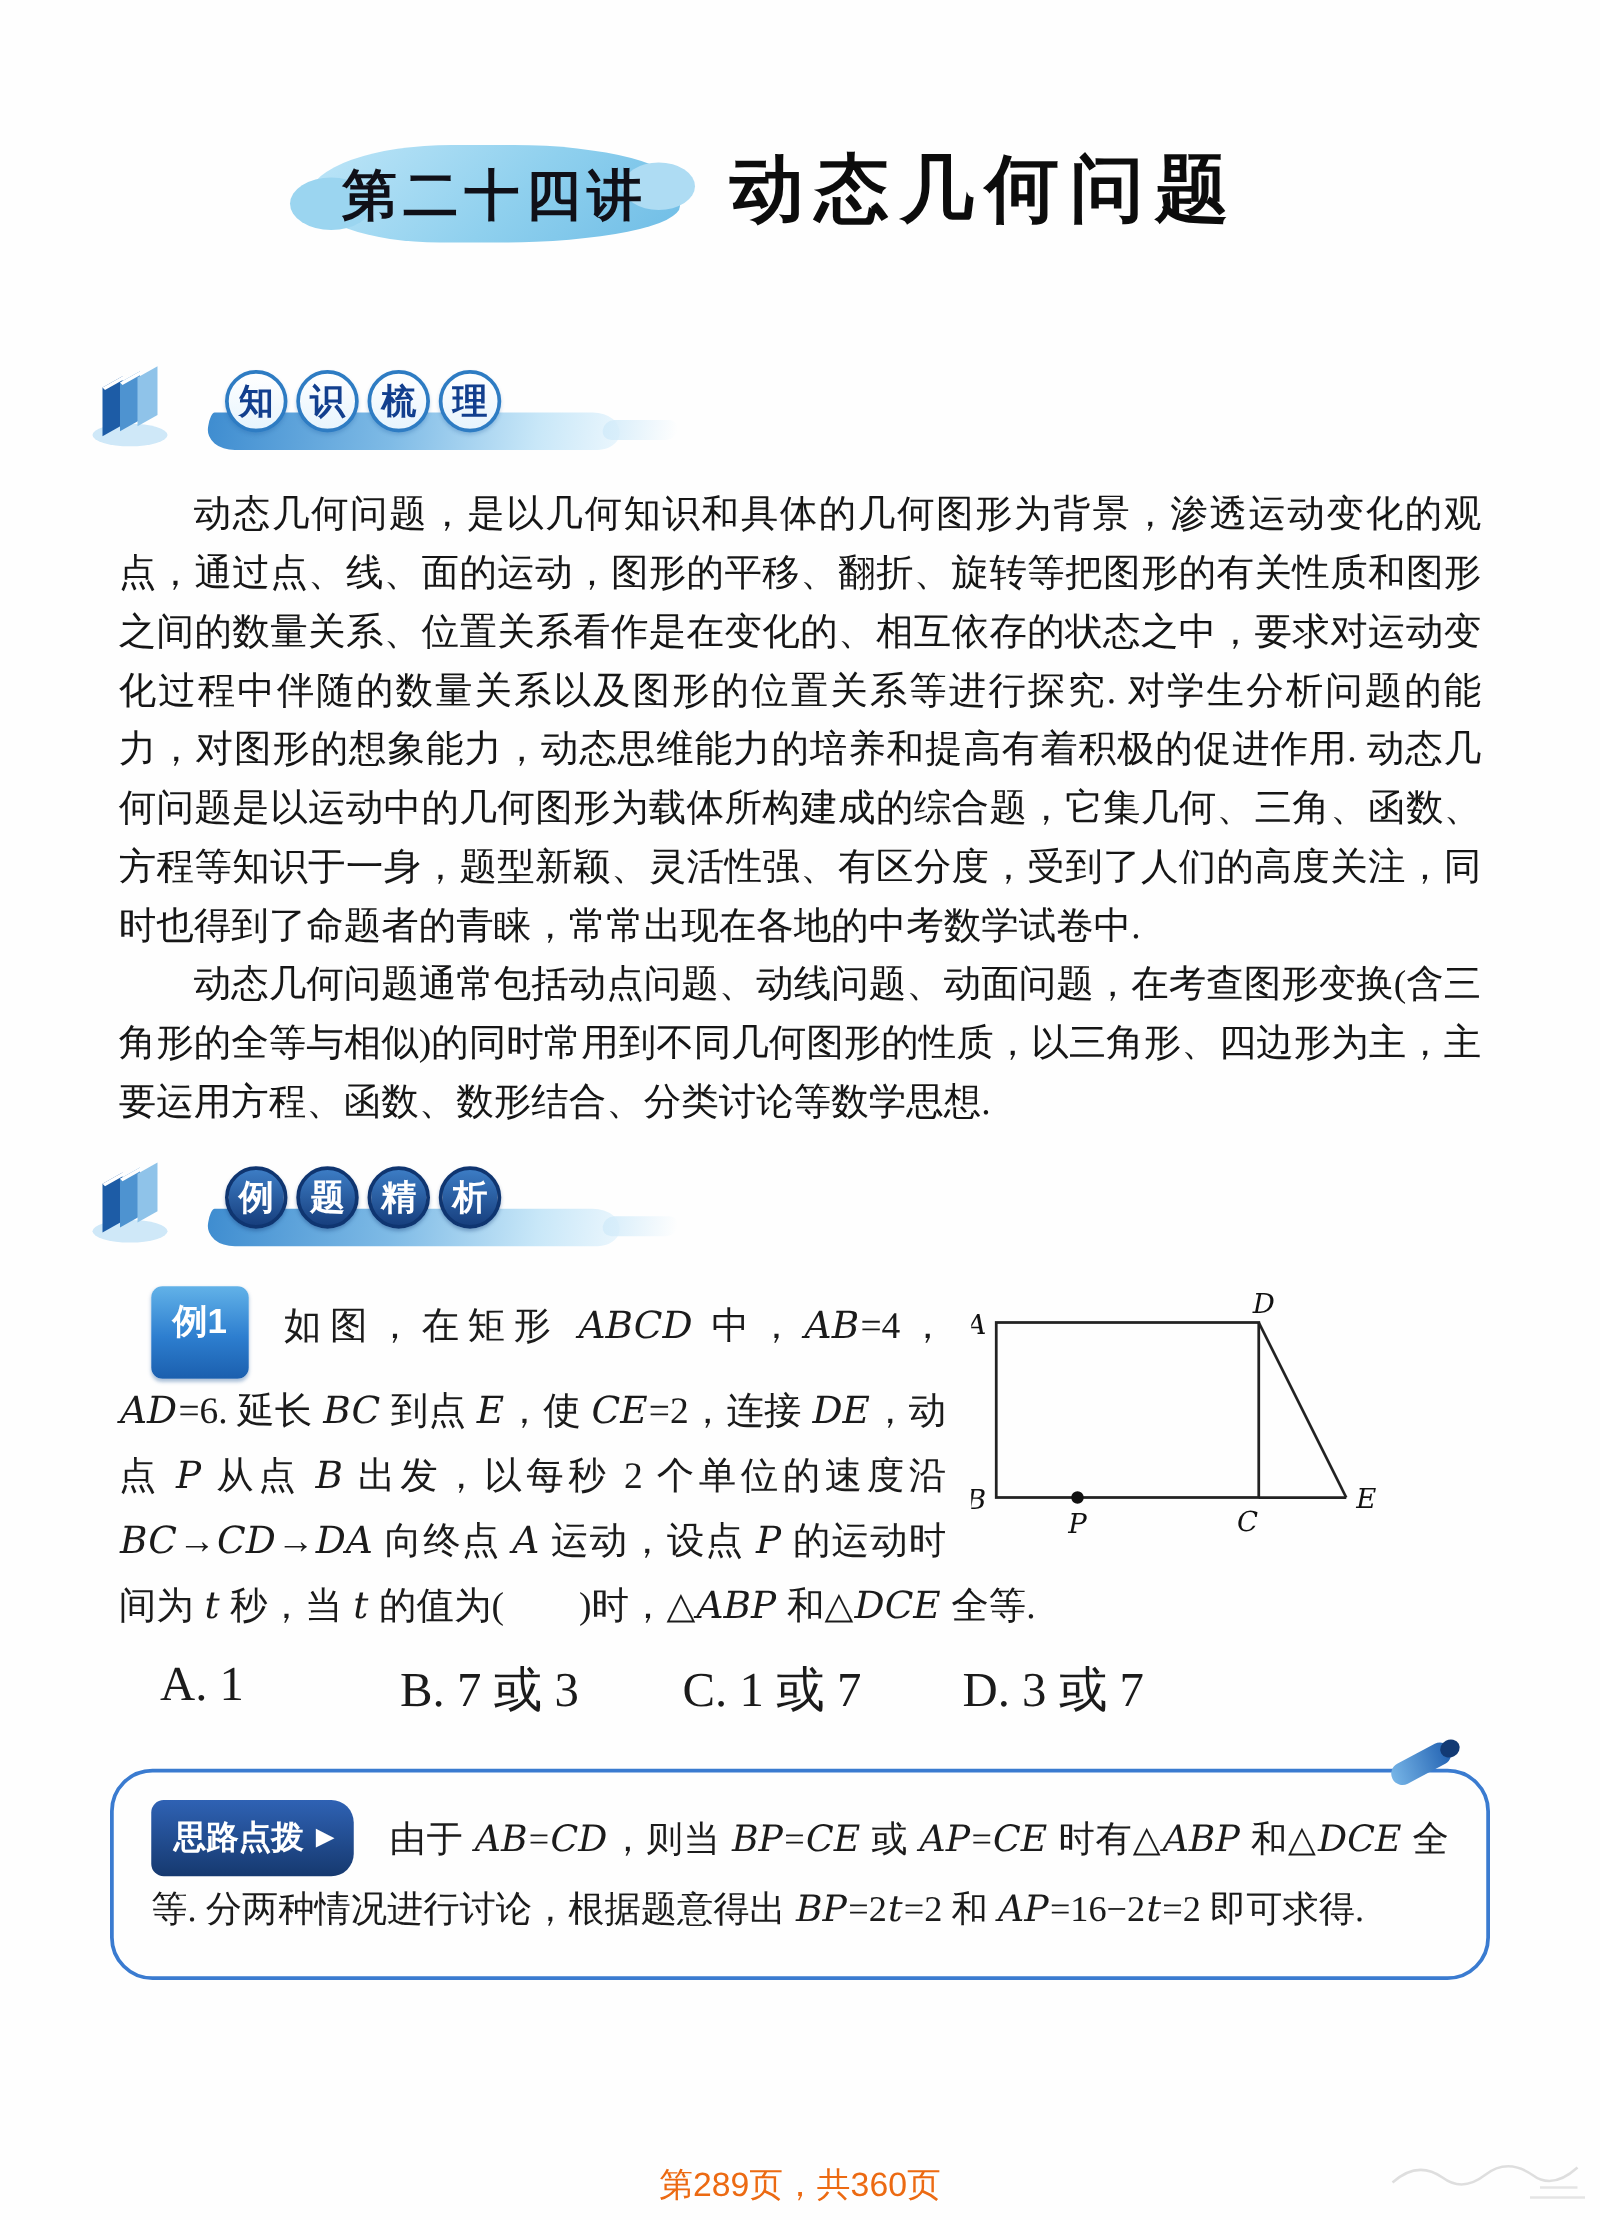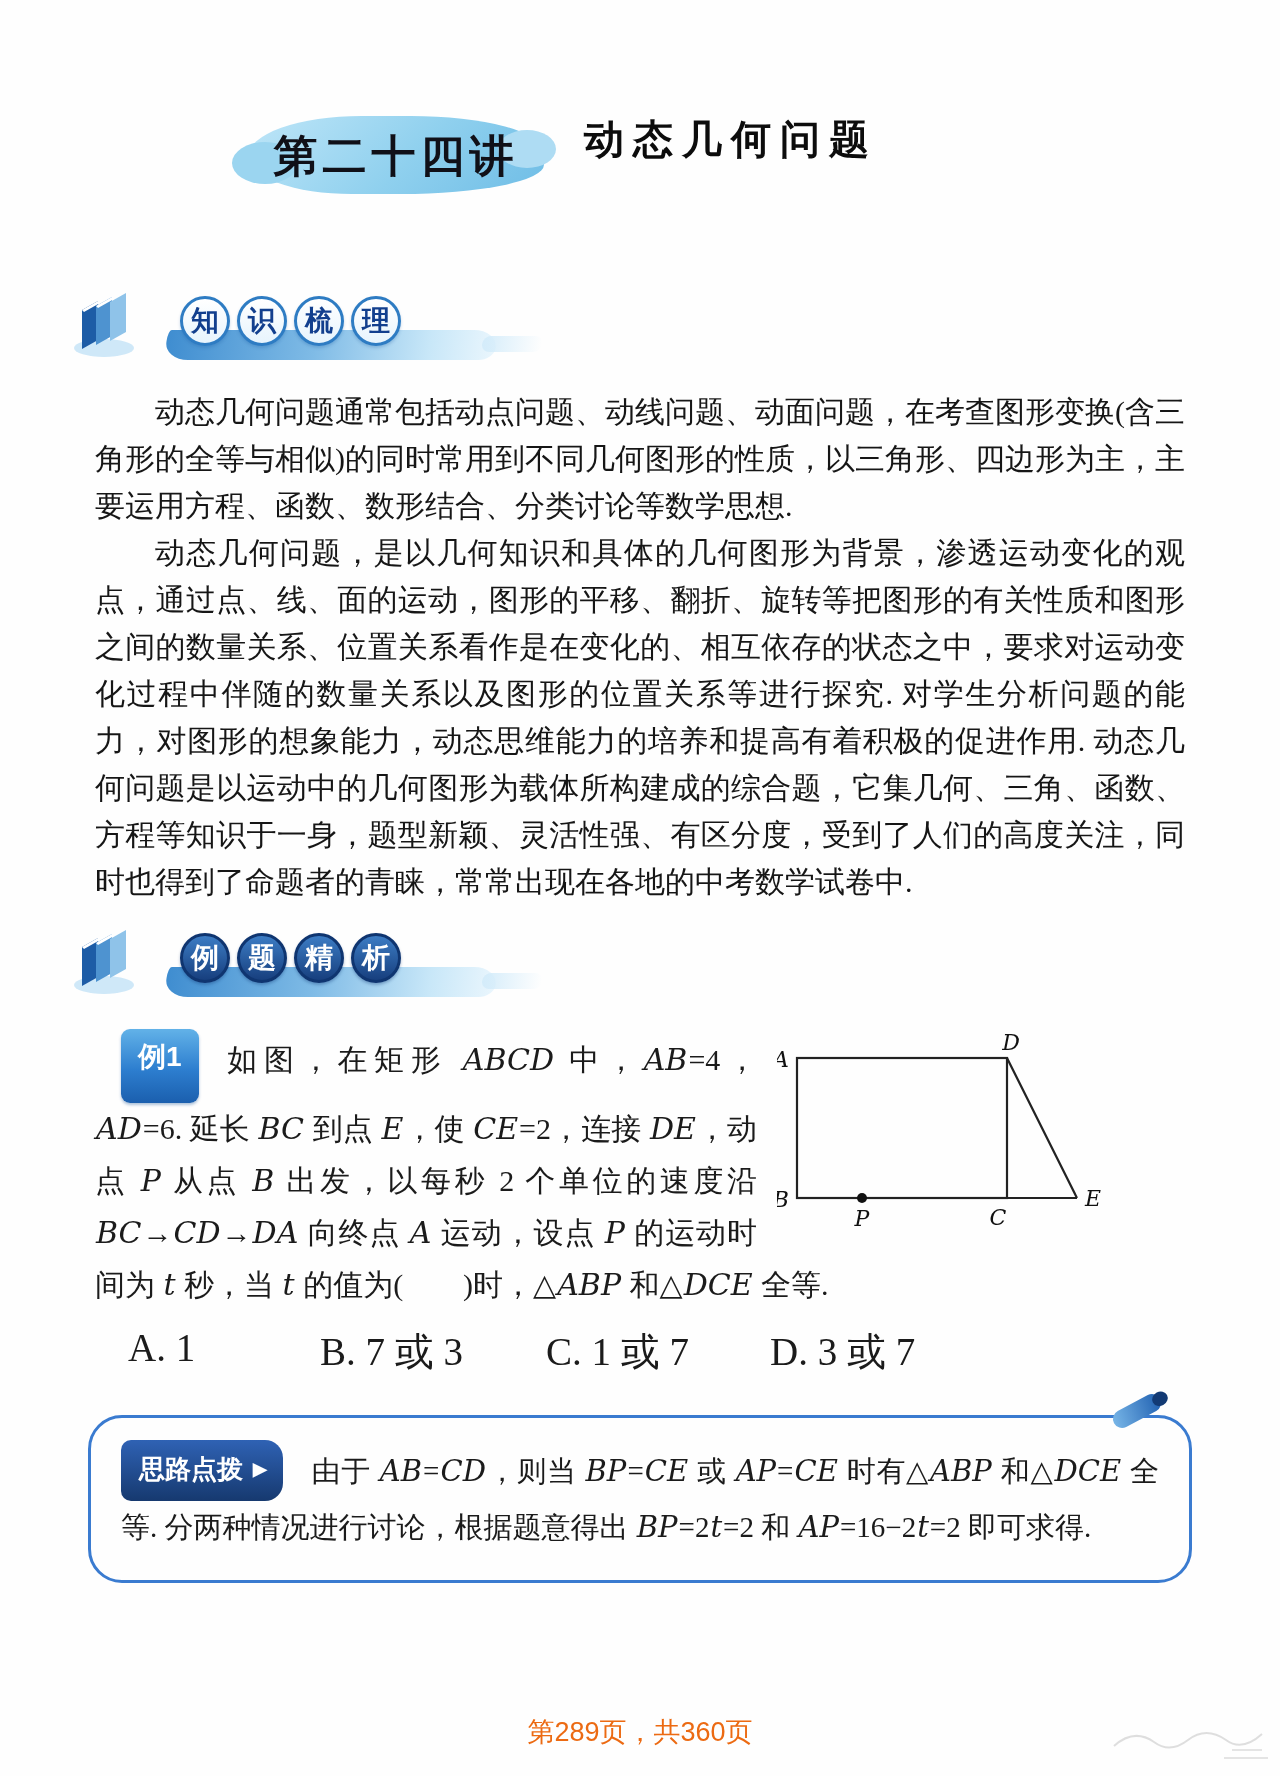--- a/index.html
+++ b/index.html
@@ -35,21 +35,21 @@
   }
   .title-cloud .bump-r {
     position:absolute; right:-12px; top:18px; width:58px; height:38px;
     background:#aedcf3; border-radius:50%;
   }
   .title-badge-text {
     position:relative; z-index:2;
     font-size:44px; font-weight:900; letter-spacing:5px; color:#101018;
   }
   .page-title {
-    font-size:40px; font-weight:900; letter-spacing:9px;
+    font-size:59px; font-weight:900; letter-spacing:9px;
     color:#0c0c0c; margin-left:40px;
   }
 
   
   .section-header {
     display:flex; align-items:flex-end;
     margin-left:70px; position:relative; height:78px;
   }
   .section-header.knowledge { margin-top:84px; }
   .section-header.examples  { margin-top:16px; }
@@ -145,21 +145,21 @@
     background:linear-gradient(100deg,#79b7e8,#1f5fb0);
     border-radius:10px; transform:rotate(-28deg);
   }
   .tips-pen::before {
     content:""; position:absolute; right:-8px; top:2px; width:16px; height:14px;
     background:#123a74; border-radius:50%;
   }
 
   
   .footer {
-    position:absolute; bottom:26px; left:0; width:100%;
+    position:absolute; bottom:10px; left:0; width:100%;
     text-align:center; font-size:27px; color:#ec6a12;
     font-family:"Liberation Sans",sans-serif;
   }
   .corner-scribble { position:absolute; right:6px; bottom:10px; opacity:.45; }
 </style>
 </head>
 <body>
 
 <div class="page">
 
@@ -187,22 +187,22 @@
       <div class="badges">
         <span class="badge light">知</span>
         <span class="badge light">识</span>
         <span class="badge light">梳</span>
         <span class="badge light">理</span>
       </div>
     </div>
   </div>
 
   <div class="body-text">
+    <p>动态几何问题，是以几何知识和具体的几何图形为背景，渗透运动变化的观点，通过点、线、面的运动，图形的平移、翻折、旋转等把图形的有关性质和图形之间的数量关系、位置关系看作是在变化的、相互依存的状态之中，要求对运动变化过程中伴随的数量关系以及图形的位置关系等进行探究. 对学生分析问题的能力，对图形的想象能力，动态思维能力的培养和提高有着积极的促进作用. 动态几何问题是以运动中的几何图形为载体所构建成的综合题，它集几何、三角、函数、方程等知识于一身，题型新颖、灵活性强、有区分度，受到了人们的高度关注，同时也得到了命题者的青睐，常常出现在各地的中考数学试卷中.</p>
     <p>动态几何问题通常包括动点问题、动线问题、动面问题，在考查图形变换(含三角形的全等与相似)的同时常用到不同几何图形的性质，以三角形、四边形为主，主要运用方程、函数、数形结合、分类讨论等数学思想.</p>
-    <p>动态几何问题，是以几何知识和具体的几何图形为背景，渗透运动变化的观点，通过点、线、面的运动，图形的平移、翻折、旋转等把图形的有关性质和图形之间的数量关系、位置关系看作是在变化的、相互依存的状态之中，要求对运动变化过程中伴随的数量关系以及图形的位置关系等进行探究. 对学生分析问题的能力，对图形的想象能力，动态思维能力的培养和提高有着积极的促进作用. 动态几何问题是以运动中的几何图形为载体所构建成的综合题，它集几何、三角、函数、方程等知识于一身，题型新颖、灵活性强、有区分度，受到了人们的高度关注，同时也得到了命题者的青睐，常常出现在各地的中考数学试卷中.</p>
   </div>
 
   <div class="section-header examples">
     <svg class="books-icon" width="74" height="72" viewBox="0 0 74 72">
       <ellipse cx="34" cy="58" rx="30" ry="9" fill="#cfe8f8"></ellipse>
       <path d="M12 20 L28 11 L28 50 L12 59 Z" fill="#1d5ca6"></path>
       <path d="M26 16 L42 7 L42 46 L26 55 Z" fill="#4e93d0"></path>
       <path d="M40 12 L56 3 L56 42 L40 51 Z" fill="#8fc3e9"></path>
       <path d="M12 20 L28 11 L30 13 L14 22 Z" fill="#ffffff"></path>
       <path d="M26 16 L42 7 L44 9 L28 18 Z" fill="#ffffff"></path>

